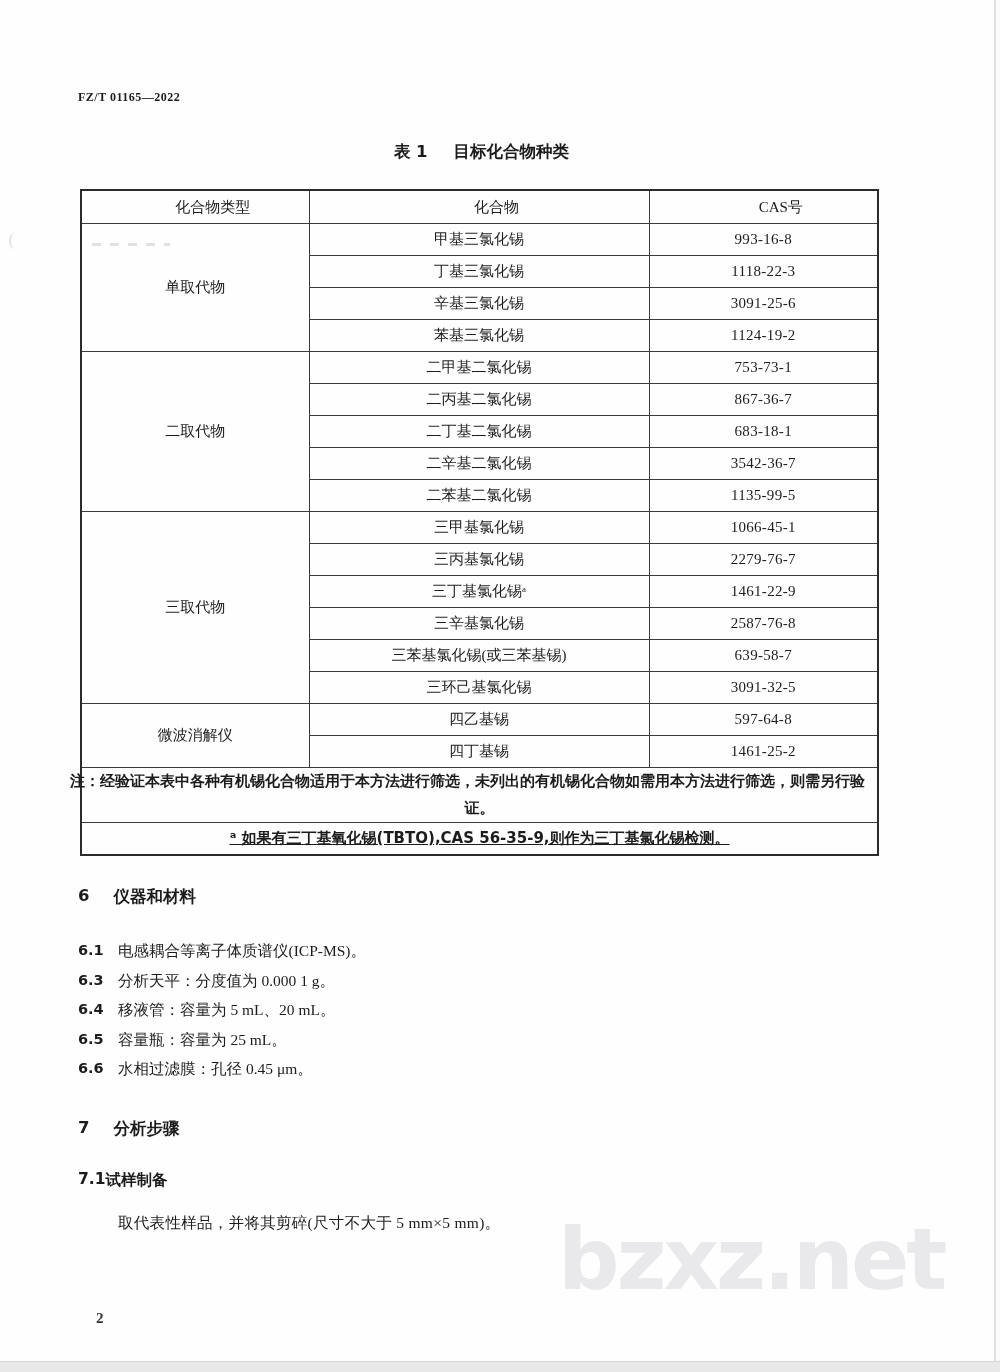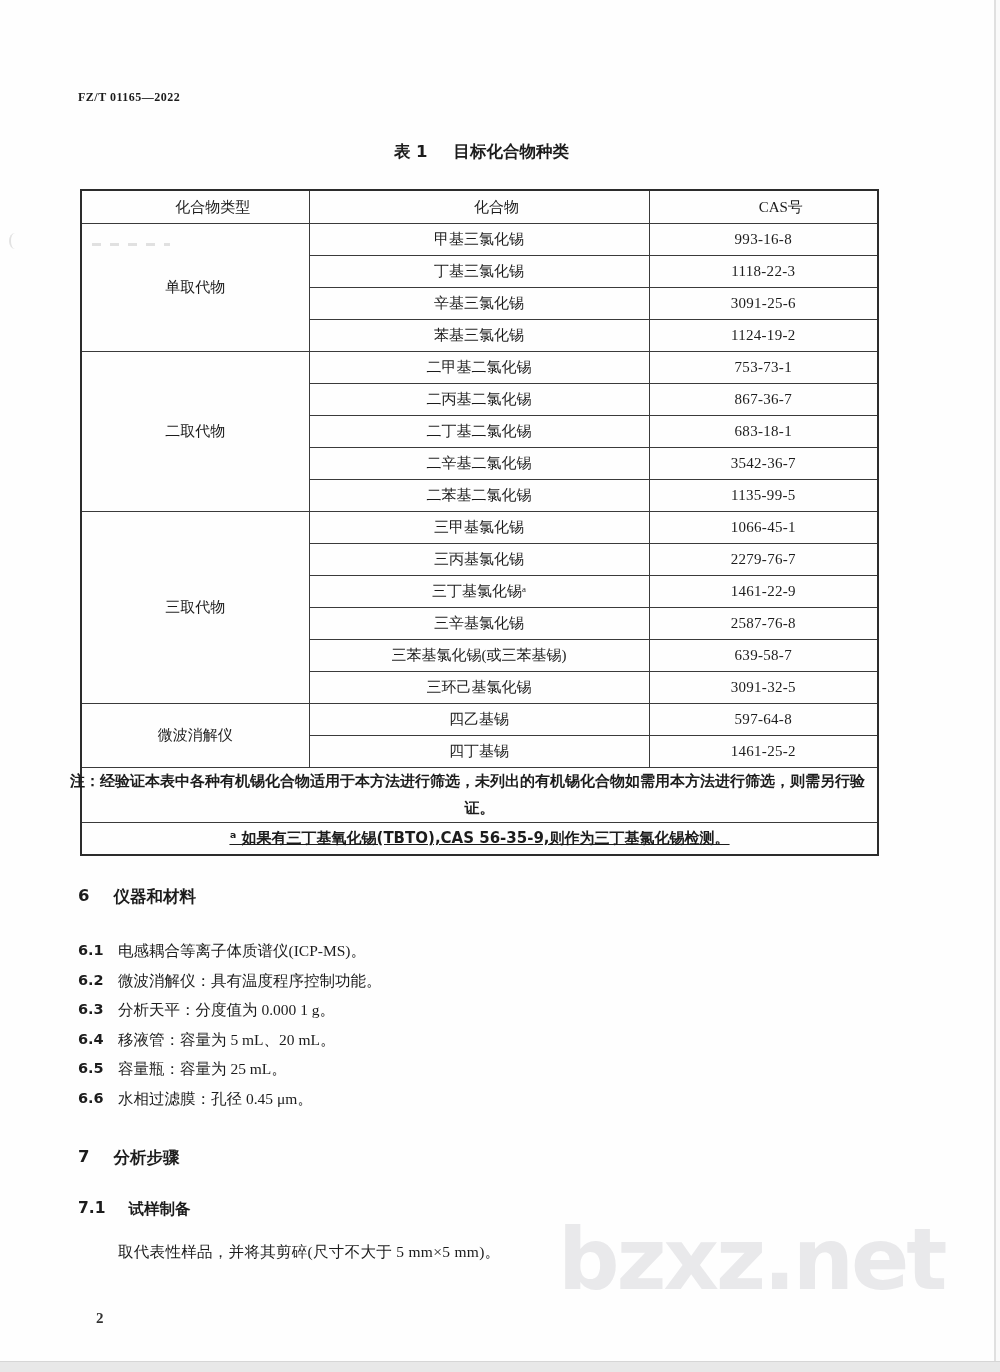--- a/index.html
+++ b/index.html
@@ -42,21 +42,21 @@
 
   .content{position:absolute;left:78px;top:886px;width:870px;z-index:2;}
   .h-num{font-family:"DejaVu Sans","Liberation Sans",sans-serif;font-weight:700;}
   .sec-head{font-family:"DejaVu Sans","Liberation Sans",sans-serif;font-weight:700;font-size:16.5px;
     display:flex;gap:24px;margin:0;}
   .equip-list{margin-top:28px;}
   .equip-item{display:flex;line-height:29.5px;font-size:15.5px;}
   .equip-item .num{width:40px;flex:none;font-family:"DejaVu Sans","Liberation Sans",sans-serif;font-weight:700;font-size:14.5px;}
   .sec-head.sec7{margin-top:34px;}
   .sub-head{font-family:"DejaVu Sans","Liberation Sans",sans-serif;font-weight:700;font-size:15.5px;
-    display:flex;gap:23px;margin-top:30px;}
+    display:flex;gap:0;margin-top:30px;}
   .para{margin-top:22px;padding-left:40px;font-size:15.5px;letter-spacing:.3px;}
 
   .watermark{position:absolute;left:558px;top:1216px;z-index:1;
     font-family:"DejaVu Sans","Liberation Sans",sans-serif;font-weight:700;
     font-size:86px;line-height:86px;letter-spacing:-3px;color:#e9e9eb;user-select:none;}
 
   .page-num{position:absolute;left:96px;top:1310px;font-size:15px;font-weight:700;color:#333;}
 </style>
 </head>
 <body>
@@ -173,24 +173,20 @@
       <span class="h-num">6</span>
       <span>仪器和材料</span>
     </div>
 
     <div class="equip-list">
         <div class="equip-item">
           <span class="num">6.1</span>
           <span>电感耦合等离子体质谱仪(ICP-MS)。</span>
         </div>
         <div class="equip-item">
-          <span class="num">6.2</span>
-          <span>微波消解仪：具有温度程序控制功能。</span>
-        </div>
-        <div class="equip-item">
           <span class="num">6.3</span>
           <span>分析天平：分度值为 0.000 1 g。</span>
         </div>
         <div class="equip-item">
           <span class="num">6.4</span>
           <span>移液管：容量为 5 mL、20 mL。</span>
         </div>
         <div class="equip-item">
           <span class="num">6.5</span>
           <span>容量瓶：容量为 25 mL。</span>

